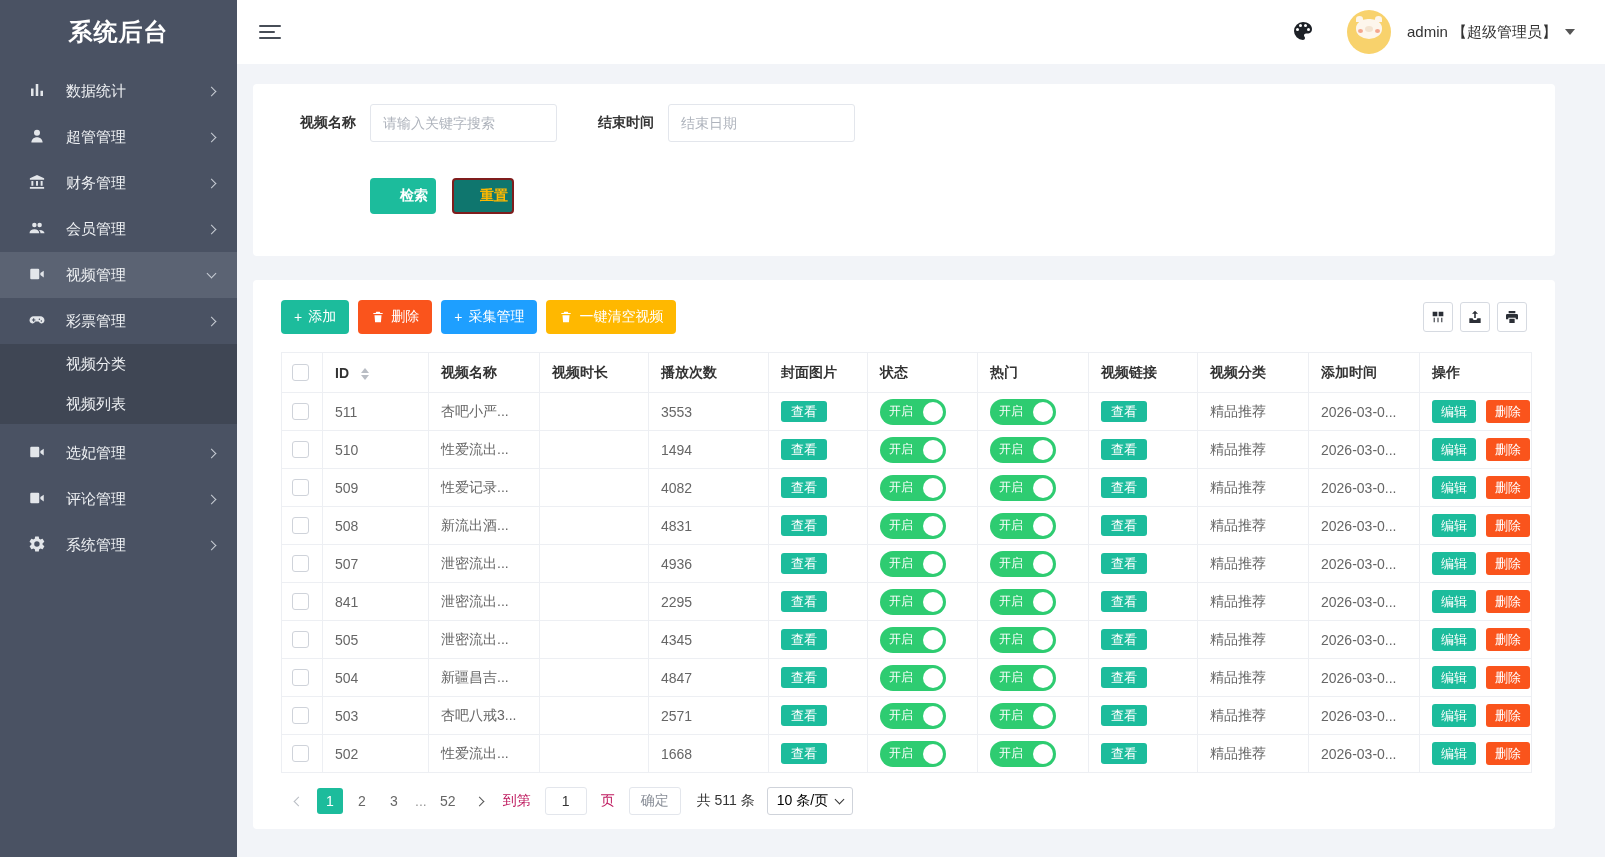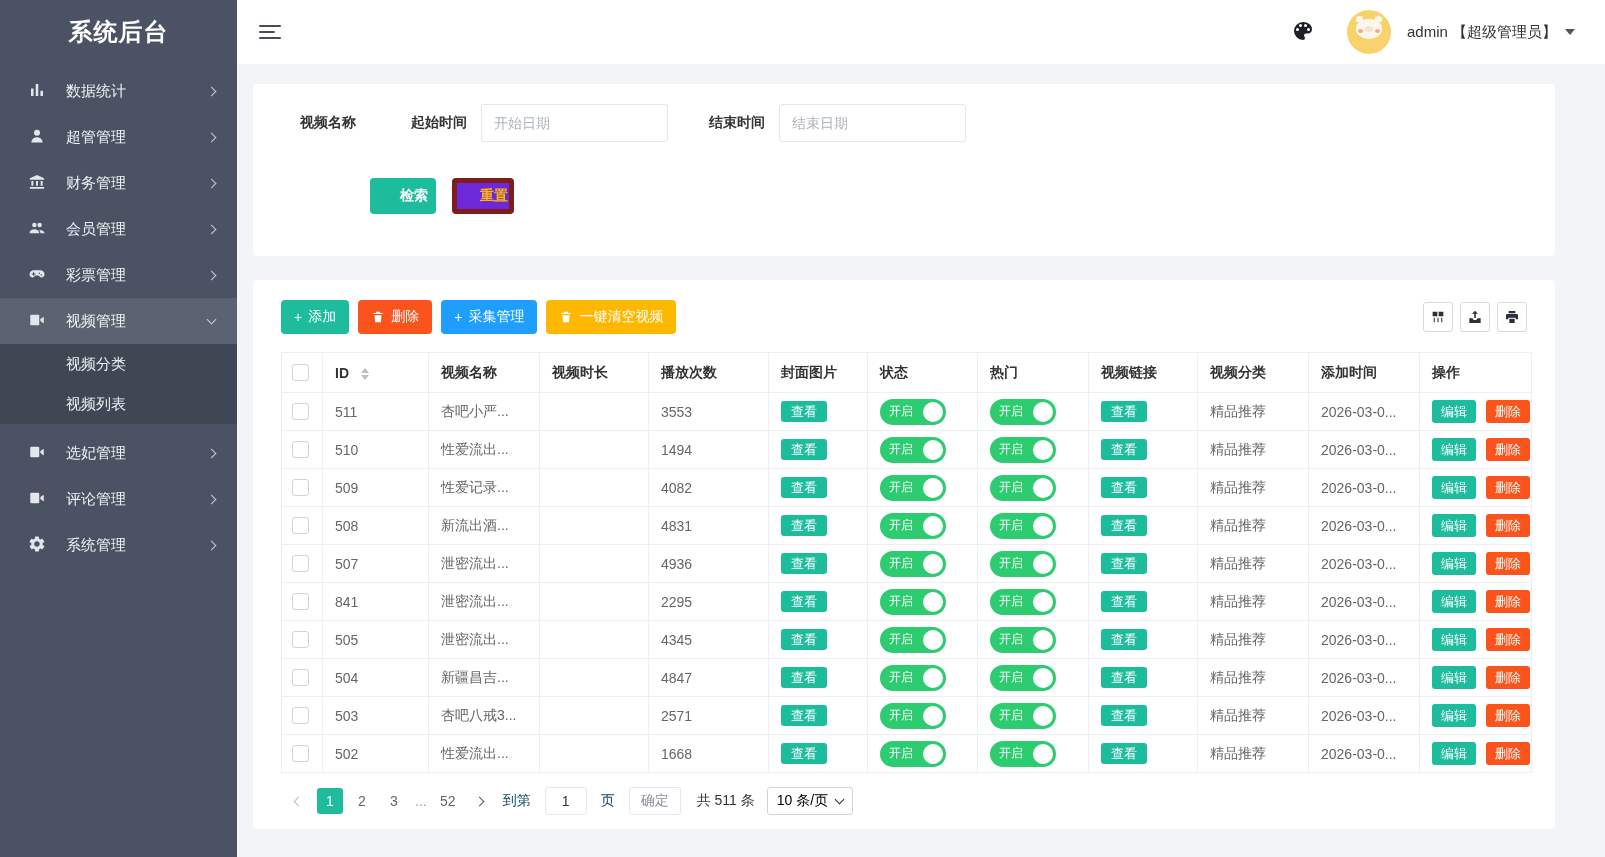--- a/index.html
+++ b/index.html
@@ -50,21 +50,21 @@
   .search-card { height:172px; padding:20px 0 0 47px; }
   .search-row { display:flex; align-items:center; gap:41px; }
   .field { display:flex; align-items:center; }
   .field label { color:#333; font-weight:bold; margin-right:14px; white-space:nowrap; }
   .field input { width:187px; height:38px; border:1px solid #e3e6ec; border-radius:3px;
     padding:0 12px; font-size:14px; color:#333; outline:none; }
   .field input::placeholder { color:#aeb3bc; }
   .btn-row { margin-top:36px; padding-left:70px; display:flex; gap:16px; }
   .btn { border:none; border-radius:4px; font-size:14px; cursor:pointer; font-weight:bold;padding-left:22px; }
   .btn-search { width:66px; height:36px; background:#1cbc9c; color:#fff; }
-  .btn-reset  { width:62px; height:36px; background:#6d28d9; color:#ffb800; border:5px solid #7f1d1d; }
+  .btn-reset  { width:62px; height:36px; background:#0f766e; color:#ffb800; border:2px solid #7f1d1d; }
 
   .table-card { margin-top:24px; padding:20px 28px 14px 28px; }
   .table-toolbar { display:flex; align-items:center; }
   .tb { height:34px; border:none; border-radius:4px; color:#fff; font-size:14px; padding:0 13px;
     margin-right:9px; cursor:pointer; display:flex; align-items:center; gap:6px; }
   .tb svg { width:14px; height:14px; }
   .tb-add { background:#1cbc9c; }
   .tb-del { background:#fa541c; }
   .tb-collect { background:#1e9fff; }
   .tb-clear { background:#ffb800; }
@@ -93,21 +93,21 @@
   .act-del { background:#fa541c; }
 
   .pagination { display:flex; align-items:center; margin-top:14px; padding-left:4px; color:#666; gap:6px; }
   .pg-arrow { width:26px; height:26px; display:flex; align-items:center; justify-content:center; cursor:pointer; }
   .pg-arrow .chev { border-color:#b9bdc4; }
   .pg-arrow.next .chev { border-color:#555; }
   .pg-num { min-width:26px; height:26px; line-height:26px; text-align:center; border-radius:3px;
     cursor:pointer; padding:0 4px; }
   .pg-num.active { background:#1cbc9c; color:#fff; }
   .pg-dots { color:#999; padding:0 2px; }
-  .pg-text { color:#0c4a6e; margin:0 4px; }
+  .pg-text { color:#be185d; margin:0 4px; }
   .pg-input { width:42px; height:28px; border:1px solid #e3e6ec; border-radius:3px; text-align:center;
     font-size:14px; color:#333; outline:none; margin:0 4px; }
   .pg-confirm { height:28px; padding:0 11px; background:#fff; border:1px solid #e3e6ec; border-radius:3px;
     color:#8a8f98; font-size:14px; cursor:pointer; margin:0 4px; }
   .pg-total { color:#333; margin:0 6px; white-space:nowrap; }
   .pg-size { height:28px; border:1px solid #cfd3da; border-radius:3px; display:flex; align-items:center;
     gap:8px; padding:0 9px; color:#000000; cursor:pointer; }
   .pg-size .chev { border-color:#333; margin-top:-3px; }
 </style>
 </head>
@@ -153,38 +153,38 @@
       <div class="nav-item">
         <span class="nicon">
           <svg viewBox="0 0 24 24" fill="currentColor">
               <path d="M8.5 11a3 3 0 100-6 3 3 0 000 6zm7 0a3 3 0 100-6 3 3 0 000 6zM2 19c0-3 2.9-5.2 6.5-5.2S15 16 15 19zm14.6 0c0-1.7-.7-3.2-1.9-4.3.3 0 .5-.1.8-.1 3.6 0 6.5 2.2 6.5 4.4z"></path>
             </svg>
         </span>
         <span class="nav-label">会员管理</span>
         <span class="chev right"></span>
       </div>
 
-      <div class="nav-item">
-        <span class="nicon">
-          <svg viewBox="0 0 24 24" fill="currentColor">
-              <path d="M7.5 7h9a5.5 5.5 0 015.5 5.5 4 4 0 01-7.3 2.3l-.6-.8H9.9l-.6.8A4 4 0 012 12.5 5.5 5.5 0 017.5 7zm-.7 2.6v1.6H5.2v1.5h1.6v1.6h1.5v-1.6h1.6v-1.5H8.3V9.6zm8.4.4a1 1 0 100 2 1 1 0 000-2zm2.6 2.3a1 1 0 100 2 1 1 0 000-2z"></path>
-            </svg>
-        </span>
-        <span class="nav-label">彩票管理</span>
-        <span class="chev right"></span>
-      </div>
-
       <div class="nav-item active">
         <span class="nicon">
           <svg viewBox="0 0 24 24" fill="currentColor">
               <path d="M3 6.5A1.5 1.5 0 014.5 5h9A1.5 1.5 0 0115 6.5v11a1.5 1.5 0 01-1.5 1.5h-9A1.5 1.5 0 013 17.5zm13.5 4.2L21 7.5v9l-4.5-3.2z"></path>
             </svg>
         </span>
         <span class="nav-label">视频管理</span>
         <span class="chev down"></span>
+      </div>
+
+      <div class="nav-item">
+        <span class="nicon">
+          <svg viewBox="0 0 24 24" fill="currentColor">
+              <path d="M7.5 7h9a5.5 5.5 0 015.5 5.5 4 4 0 01-7.3 2.3l-.6-.8H9.9l-.6.8A4 4 0 012 12.5 5.5 5.5 0 017.5 7zm-.7 2.6v1.6H5.2v1.5h1.6v1.6h1.5v-1.6h1.6v-1.5H8.3V9.6zm8.4.4a1 1 0 100 2 1 1 0 000-2zm2.6 2.3a1 1 0 100 2 1 1 0 000-2z"></path>
+            </svg>
+        </span>
+        <span class="nav-label">彩票管理</span>
+        <span class="chev right"></span>
       </div>
       <div class="submenu">
         <div class="submenu-item">视频分类</div>
         <div class="submenu-item">视频列表</div>
       </div>
 
       <div class="nav-item" style="margin-top:6px;">
         <span class="nicon">
           <svg viewBox="0 0 24 24" fill="currentColor">
               <path d="M3 6.5A1.5 1.5 0 014.5 5h9A1.5 1.5 0 0115 6.5v11a1.5 1.5 0 01-1.5 1.5h-9A1.5 1.5 0 013 17.5zm13.5 4.2L21 7.5v9l-4.5-3.2z"></path>
@@ -245,24 +245,21 @@
         </span>
       </div>
     </header>
 
     <div class="content">
 
       <section class="card search-card">
         <div class="search-row">
           <div class="field">
             <label>视频名称</label>
-          </div>
-          <div class="field">
-            <label>起始时间</label>
-            <input type="text" placeholder="开始日期" style="">
+            <input type="text" placeholder="请输入关键字搜索" style="">
           </div>
           <div class="field">
             <label>结束时间</label>
             <input type="text" placeholder="结束日期" style="">
           </div>
         </div>
         <div class="btn-row">
           <button class="btn btn-search">检索</button>
           <button class="btn btn-reset">重置</button>
         </div>

